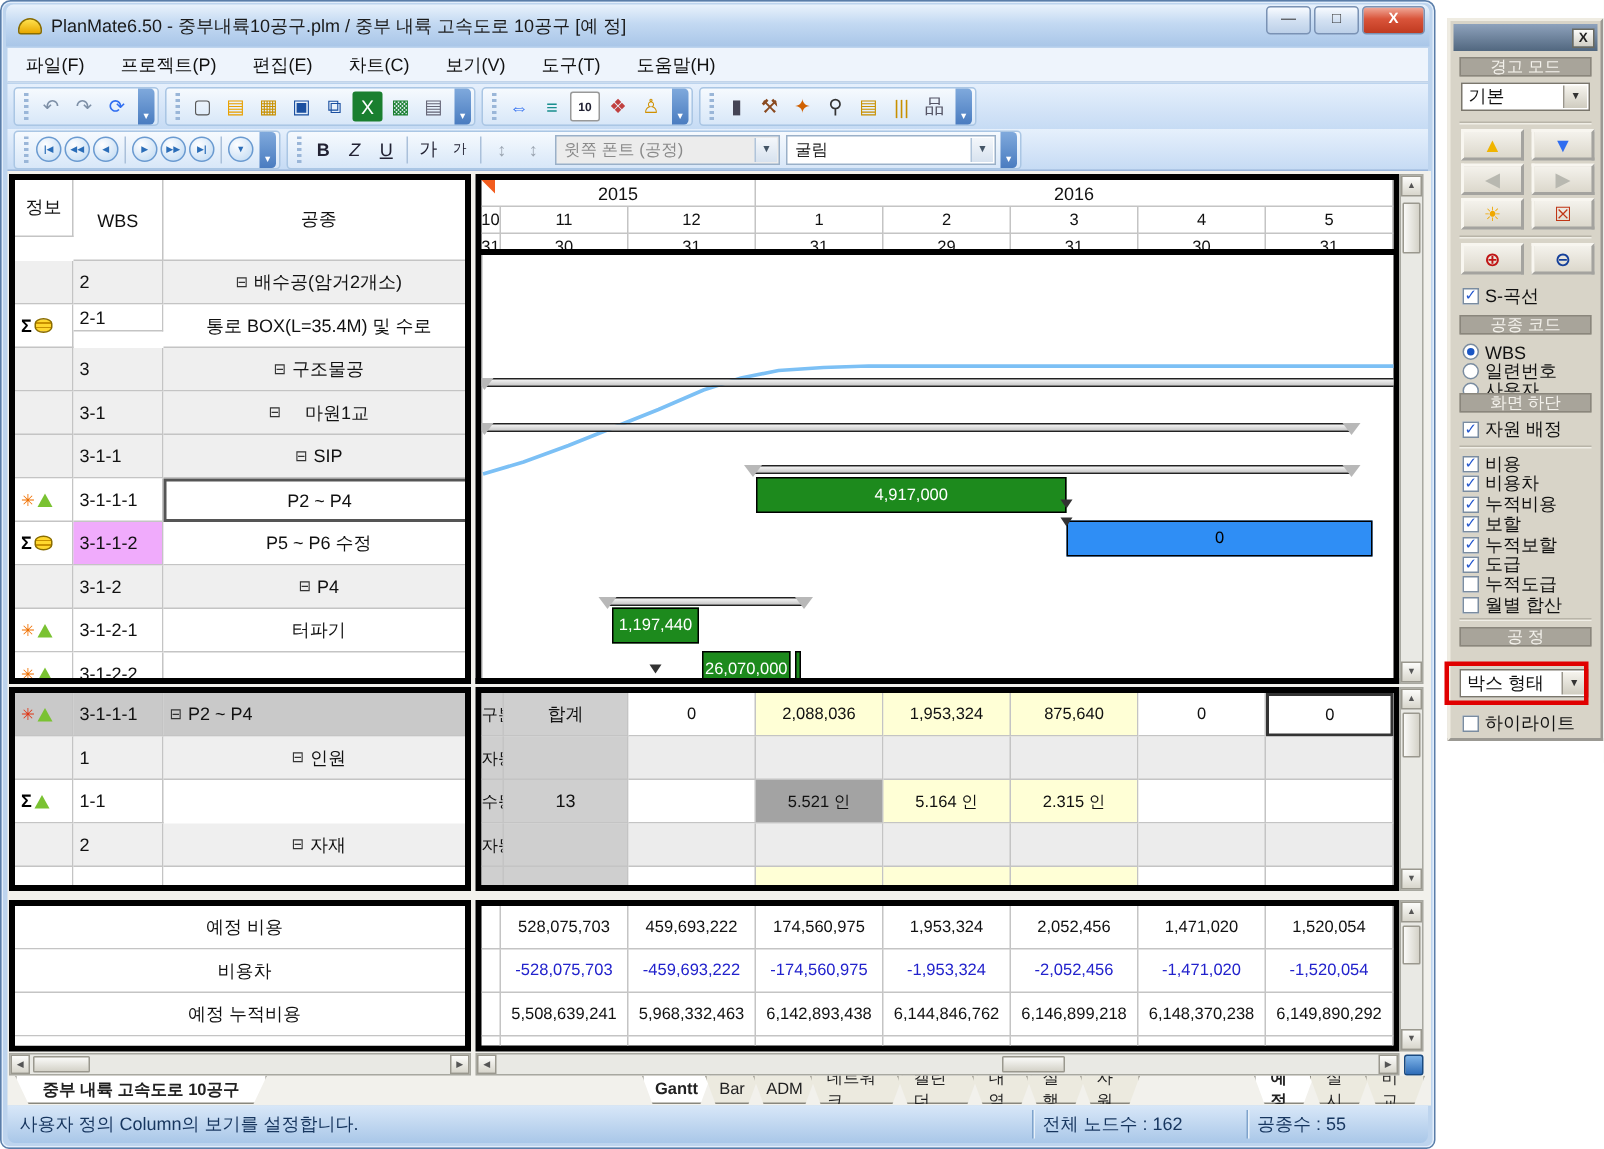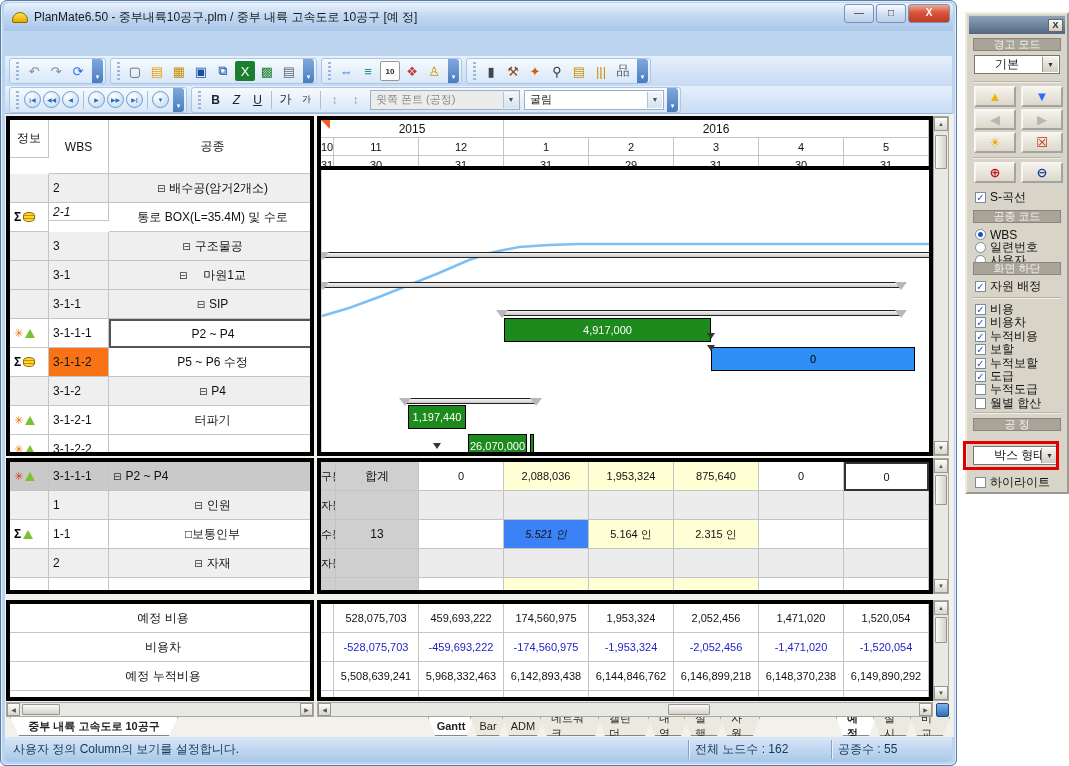--- a/index.html
+++ b/index.html
@@ -88,21 +88,21 @@
   
   #side-panel{position:absolute;left:965px;top:12px;width:104px;height:482px;background:#d8d4c8;
     border:2px outset #efece2;}
   #sp-title{position:absolute;left:2px;top:2px;right:2px;height:18px;
     background:linear-gradient(#8ea2bc,#51677f);display:flex;align-items:center;justify-content:flex-end;}
   #sp-close{width:15px;height:13px;margin-right:2px;background:linear-gradient(#fcfcfa,#d0cec4);
     border:1px solid #6a6a60;font-size:9px;font-weight:bold;color:#222;display:flex;align-items:center;justify-content:center;}
   .sp-head{position:absolute;left:6px;right:6px;height:13px;background:#a8a49a;color:#f4f2ec;
     font-size:11px;display:flex;align-items:center;justify-content:center;border:1px solid #8a867c;}
   .sp-select{position:absolute;left:7px;right:7px;height:19px;background:#fff;border:1px solid #7a766c;
-    font-size:12px;display:flex;align-items:center;padding-left:20px;color:#111;}
+    font-size:12px;display:flex;align-items:center;padding-left:4px;color:#111;}
   .sp-select .arr{position:absolute;right:1px;top:1px;bottom:1px;width:16px;background:linear-gradient(#f6f4ee,#cfccc0);
     border-left:1px solid #9a968c;font-size:7px;display:flex;align-items:center;justify-content:center;color:#333;}
   .sp-btn{position:absolute;width:42px;height:21px;background:linear-gradient(#f4f2ec,#dcd8cc);
     border:2px outset #f8f6f0;display:flex;align-items:center;justify-content:center;font-size:12px;}
   .sp-check{position:absolute;left:8px;display:flex;align-items:center;font-size:12px;color:#111;height:13px;}
   .cbox{width:11px;height:11px;background:#fff;border:1px solid #7a8ca0;margin-right:4px;
     font-size:10px;line-height:10px;color:#2255cc;text-align:center;font-weight:bold;}
   .rad{width:11px;height:11px;border-radius:50%;background:#fff;border:1px solid #7a8ca0;margin-right:4px;position:relative;}
   .rad.on:after{content:"";position:absolute;left:2px;top:2px;width:5px;height:5px;border-radius:50%;background:#1a56c4;}
   .sp-line{position:absolute;left:6px;right:6px;height:1px;background:#b8b4a8;box-shadow:0 1px 0 #f0eee6;}
@@ -116,20 +116,29 @@
   <div id="main-window">
     <div id="titlebar">
       <span class="hardhat"></span>
       <span id="title-text">PlanMate6.50 - 중부내륙10공구.plm / 중부 내륙 고속도로 10공구  [예 정]</span>
     </div>
     <div id="winbtns">
       <div class="winbtn">—</div>
       <div class="winbtn">□</div>
       <div class="winbtn close">X</div>
     </div>
+    <div id="menubar">
+        <div class="menu-item">파일(F)</div>
+        <div class="menu-item">프로젝트(P)</div>
+        <div class="menu-item">편집(E)</div>
+        <div class="menu-item">차트(C)</div>
+        <div class="menu-item">보기(V)</div>
+        <div class="menu-item">도구(T)</div>
+        <div class="menu-item">도움말(H)</div>
+      </div>
     <div id="toolbar1" class="tbar">
         <div class="tgroup">
           <div class="tgrip"></div>
           <div class="tbi" style="color: rgb(125, 143, 166);">↶</div>
           <div class="tbi" style="color: rgb(125, 143, 166);">↷</div>
           <div class="tbi" style="color: rgb(47, 109, 240);">⟳</div>
           <div class="toverflow">▾</div>
         </div>
         <div class="tgroup">
           <div class="tgrip"></div>
@@ -312,21 +321,21 @@
       <div class="cell left" style="left: 39px; top: 54px; width: 60px; height: 29px; background: rgb(239, 239, 239);">2</div>
       <div class="cell" style="left: 99px; top: 54px; width: 208px; height: 29px; background: rgb(239, 239, 239);">
         <div class="glyph-exp">⊟</div>
         <div style="font-size: 12px;">배수공(암거2개소)</div>
       </div>
       <div class="cell" style="left: 0px; top: 83px; width: 39px; height: 29px; background: rgb(255, 255, 255);"></div>
       <div style="position: absolute; left: 2px; top: 83px; width: 41px; height: 28px; display: flex; align-items: center; justify-content: flex-start; gap: 2px; overflow: hidden; padding-left: 2px;">
         <div class="i-sigma">Σ</div>
         <div class="i-coins"></div>
       </div>
-      <div class="cell left" style="left: 39px; top: 83px; width: 60px; height: 18px; background: rgb(255, 255, 255); font-style: italic;">2-1</div>
+      <div class="cell left" style="left: 39px; top: 83px; width: 60px; height: 18px; background: rgb(255, 255, 255);">2-1</div>
       <div class="cell" style="left: 99px; top: 83px; width: 208px; height: 29px; background: rgb(255, 255, 255);">
         <div style="font-size: 12px;">통로 BOX(L=35.4M) 및 수로</div>
       </div>
       <div class="cell" style="left: 0px; top: 112px; width: 39px; height: 29px; background: rgb(239, 239, 239);"></div>
       <div style="position: absolute; left: 2px; top: 112px; width: 41px; height: 28px; display: flex; align-items: center; justify-content: flex-start; gap: 2px; overflow: hidden; padding-left: 2px;"></div>
       <div class="cell left" style="left: 39px; top: 112px; width: 60px; height: 29px; background: rgb(239, 239, 239);">3</div>
       <div class="cell" style="left: 99px; top: 112px; width: 208px; height: 29px; background: rgb(239, 239, 239);">
         <div class="glyph-exp">⊟</div>
         <div style="font-size: 12px;">구조물공</div>
       </div>
@@ -351,21 +360,21 @@
       </div>
       <div class="cell left" style="left: 39px; top: 199px; width: 60px; height: 29px; background: rgb(255, 255, 255);">3-1-1-1</div>
       <div class="cell" style="left: 99px; top: 199px; width: 208px; height: 29px; background: rgb(255, 255, 255); border: 2px solid rgb(85, 85, 85);">
         <div style="font-size: 12px;">P2 ~ P4</div>
       </div>
       <div class="cell" style="left: 0px; top: 228px; width: 39px; height: 29px; background: rgb(255, 255, 255);"></div>
       <div style="position: absolute; left: 2px; top: 228px; width: 41px; height: 28px; display: flex; align-items: center; justify-content: flex-start; gap: 2px; overflow: hidden; padding-left: 2px;">
         <div class="i-sigma">Σ</div>
         <div class="i-coins"></div>
       </div>
-      <div class="cell left" style="left: 39px; top: 228px; width: 60px; height: 29px; background: #f97316;">3-1-1-2</div>
+      <div class="cell left" style="left: 39px; top: 228px; width: 60px; height: 29px; background: #f0abfc;">3-1-1-2</div>
       <div class="cell" style="left: 99px; top: 228px; width: 208px; height: 29px; background: rgb(255, 255, 255);">
         <div style="font-size: 12px;">P5 ~ P6 수정</div>
       </div>
       <div class="cell" style="left: 0px; top: 257px; width: 39px; height: 29px; background: rgb(239, 239, 239);"></div>
       <div style="position: absolute; left: 2px; top: 257px; width: 41px; height: 28px; display: flex; align-items: center; justify-content: flex-start; gap: 2px; overflow: hidden; padding-left: 2px;"></div>
       <div class="cell left" style="left: 39px; top: 257px; width: 60px; height: 29px; background: rgb(239, 239, 239);">3-1-2</div>
       <div class="cell" style="left: 99px; top: 257px; width: 208px; height: 29px; background: rgb(239, 239, 239);">
         <div class="glyph-exp">⊟</div>
         <div style="font-size: 12px;">P4</div>
       </div>
@@ -402,23 +411,20 @@
       <div class="cell" style="left: 99px; top: 29px; width: 208px; height: 29px; background: rgb(239, 239, 239);">
         <div class="glyph-exp">⊟</div>
         <div style="font-size: 12px;">인원</div>
       </div>
       <div class="cell" style="left: 0px; top: 58px; width: 39px; height: 29px; background: rgb(255, 255, 255);"></div>
       <div style="position: absolute; left: 2px; top: 58px; width: 41px; height: 28px; display: flex; align-items: center; justify-content: flex-start; gap: 2px; overflow: hidden; padding-left: 2px;">
         <div class="i-sigma">Σ</div>
         <div class="i-person"></div>
       </div>
       <div class="cell left" style="left: 39px; top: 58px; width: 60px; height: 29px; background: rgb(255, 255, 255);">1-1</div>
-      <div class="cell" style="left: 99px; top: 58px; width: 208px; height: 29px; background: rgb(255, 255, 255);">
-        <div style="font-size: 12px;">□보통인부</div>
-      </div>
       <div class="cell" style="left: 0px; top: 87px; width: 39px; height: 29px; background: rgb(239, 239, 239);"></div>
       <div style="position: absolute; left: 2px; top: 87px; width: 41px; height: 28px; display: flex; align-items: center; justify-content: flex-start; gap: 2px; overflow: hidden; padding-left: 2px;"></div>
       <div class="cell left" style="left: 39px; top: 87px; width: 60px; height: 29px; background: rgb(239, 239, 239);">2</div>
       <div class="cell" style="left: 99px; top: 87px; width: 208px; height: 29px; background: rgb(239, 239, 239);">
         <div class="glyph-exp">⊟</div>
         <div style="font-size: 12px;">자재</div>
       </div>
       <div class="cell" style="left: 0px; top: 116px; width: 39px; height: 29px; background: rgb(255, 255, 255);"></div>
       <div style="position: absolute; left: 2px; top: 116px; width: 41px; height: 28px; display: flex; align-items: center; justify-content: flex-start; gap: 2px; overflow: hidden; padding-left: 2px;"></div>
       <div class="cell left" style="left: 39px; top: 116px; width: 60px; height: 29px; background: rgb(255, 255, 255);"></div>
@@ -497,21 +503,21 @@
       <div class="cell num" style="left: 98px; top: 29px; width: 85px; height: 29px; background: rgb(236, 236, 236);"></div>
       <div class="cell num" style="left: 183px; top: 29px; width: 85px; height: 29px; background: rgb(236, 236, 236);"></div>
       <div class="cell num" style="left: 268px; top: 29px; width: 85px; height: 29px; background: rgb(236, 236, 236);"></div>
       <div class="cell num" style="left: 353px; top: 29px; width: 85px; height: 29px; background: rgb(236, 236, 236);"></div>
       <div class="cell num" style="left: 438px; top: 29px; width: 85px; height: 29px; background: rgb(236, 236, 236);"></div>
       <div class="cell num" style="left: 523px; top: 29px; width: 85px; height: 29px; background: rgb(236, 236, 236);"></div>
       <div class="cell num" style="left: 608px; top: 29px; width: 8px; height: 29px; background: rgb(236, 236, 236);"></div>
       <div class="cell num right" style="left: 0px; top: 58px; width: 15px; height: 29px; background: rgb(207, 207, 207); justify-content: flex-end; padding-right: 1px; direction: rtl;">수동</div>
       <div class="cell num" style="left: 15px; top: 58px; width: 83px; height: 29px; background: rgb(207, 207, 207); font-size: 12px;">13</div>
       <div class="cell num" style="left: 98px; top: 58px; width: 85px; height: 29px; background: rgb(255, 255, 255);"></div>
-      <div class="cell num" style="left: 183px; top: 58px; width: 85px; height: 29px; background: #3b82f6; font-style: italic;">5.521 인</div>
+      <div class="cell num" style="left: 183px; top: 58px; width: 85px; height: 29px; background: #a3a3a3;">5.521 인</div>
       <div class="cell num" style="left: 268px; top: 58px; width: 85px; height: 29px; background: rgb(255, 255, 214);">5.164 인</div>
       <div class="cell num" style="left: 353px; top: 58px; width: 85px; height: 29px; background: rgb(255, 255, 214);">2.315 인</div>
       <div class="cell num" style="left: 438px; top: 58px; width: 85px; height: 29px; background: rgb(255, 255, 255);"></div>
       <div class="cell num" style="left: 523px; top: 58px; width: 85px; height: 29px; background: rgb(255, 255, 255);"></div>
       <div class="cell num" style="left: 608px; top: 58px; width: 8px; height: 29px; background: rgb(255, 255, 255);"></div>
       <div class="cell num right" style="left: 0px; top: 87px; width: 15px; height: 29px; background: rgb(207, 207, 207); justify-content: flex-end; padding-right: 1px; direction: rtl;">자동</div>
       <div class="cell num" style="left: 15px; top: 87px; width: 83px; height: 29px; background: rgb(207, 207, 207); font-size: 12px;"></div>
       <div class="cell num" style="left: 98px; top: 87px; width: 85px; height: 29px; background: rgb(236, 236, 236);"></div>
       <div class="cell num" style="left: 183px; top: 87px; width: 85px; height: 29px; background: rgb(236, 236, 236);"></div>
       <div class="cell num" style="left: 268px; top: 87px; width: 85px; height: 29px; background: rgb(236, 236, 236);"></div>

